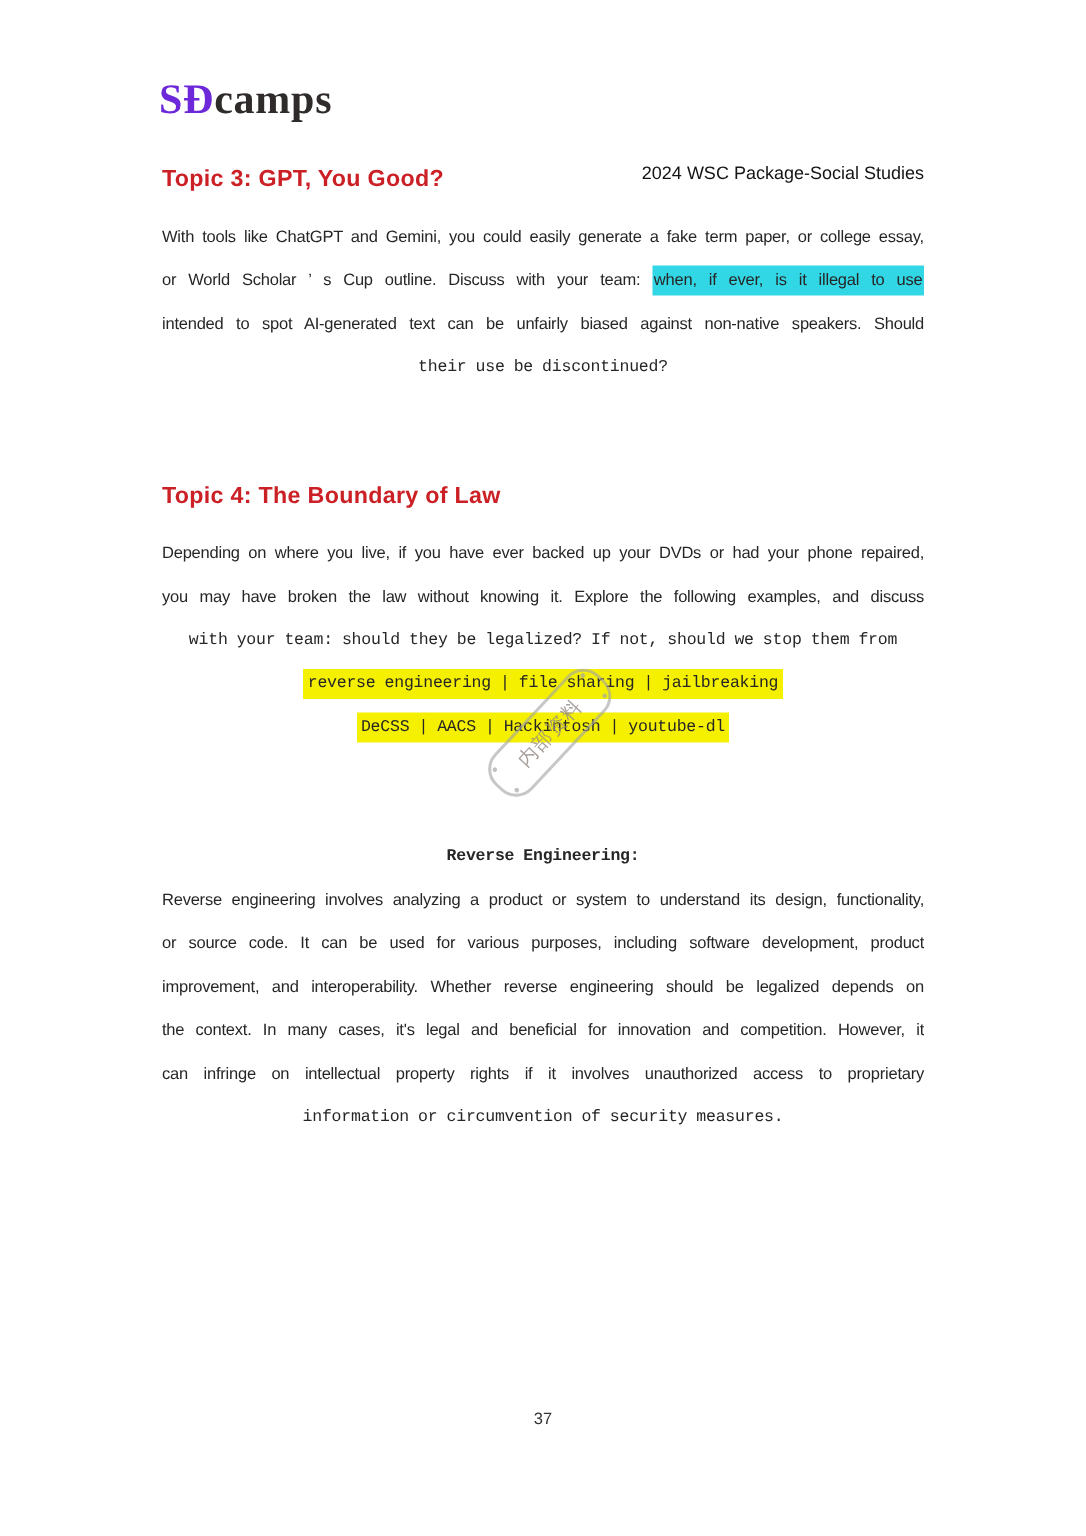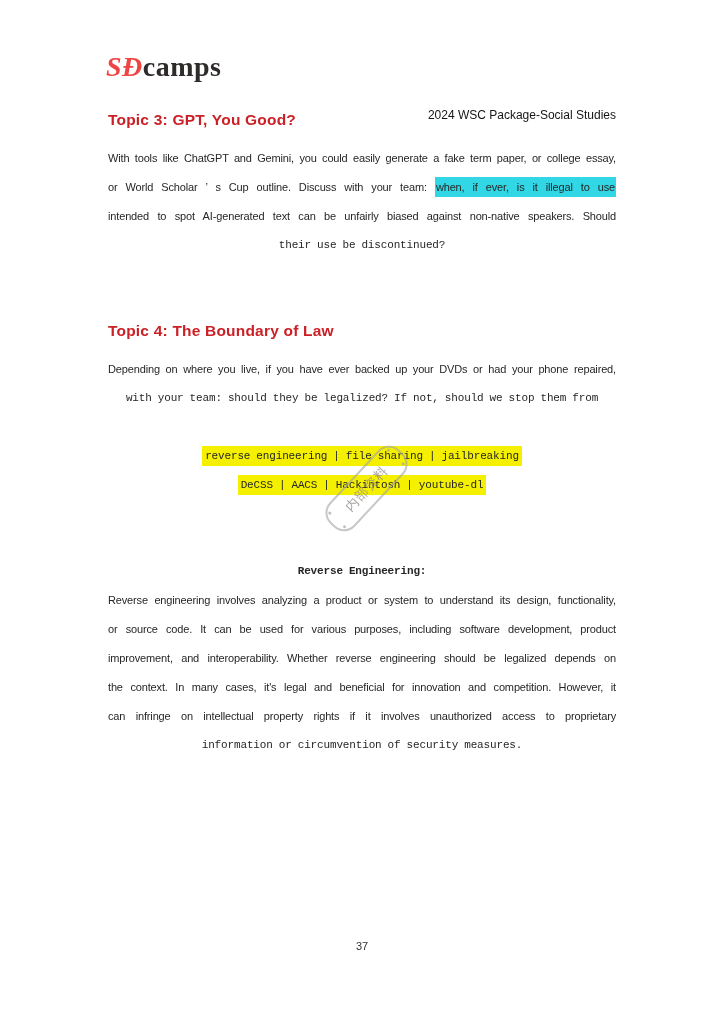--- a/index.html
+++ b/index.html
@@ -4,21 +4,21 @@
 <style>
   html,body{margin:0;padding:0;}
   body{width:724px;height:1024px;background:#ffffff;
        font-family:"Liberation Sans","DejaVu Sans",sans-serif;}
   .page{position:relative;width:724px;height:1024px;background:#ffffff;overflow:hidden;}
 
   
   .logo{position:absolute;left:106px;top:50px;
         font-family:"Liberation Serif","DejaVu Serif",serif;
         font-weight:700;font-size:28px;line-height:34px;letter-spacing:.5px;}
-  .logo-red{color:#ef4444;font-style:italic;}
+  .logo-red{color:#6d28d9;}
   .logo-dark{color:#2f2b2a;}
   .doc-title{position:absolute;right:108px;top:71px;font-size:12px;color:#151515;margin-top:37px;}
 
   
   .topic-heading{position:absolute;left:108px;margin:0;font-size:15.5px;font-weight:700;
                  color:#cb2026;letter-spacing:.2px;line-height:22px;}
   .t3{top:109px;}
   .t4{top:320px;}
 
   
@@ -66,20 +66,21 @@
     <div class="line jl"><span>With tools like ChatGPT and Gemini, you could easily generate a fake term paper, or college essay,</span></div>
     <div class="line jl"><span>or World Scholar ’ s Cup outline. Discuss with your team: </span><mark class="cyan">when, if ever, is it illegal to use</mark></div>
     <div class="line jl"><span>intended to spot AI-generated text can be unfairly biased against non-native speakers. Should</span></div>
     <div class="line ll"><span>their use be discontinued?</span></div>
   </div>
 
   <h2 class="topic-heading t4">Topic 4: The Boundary of Law</h2>
 
   <div class="para t4-para">
     <div class="line jl"><span>Depending on where you live, if you have ever backed up your DVDs or had your phone repaired,</span></div>
+    <div class="line jl"><span>you may have broken the law without knowing it. Explore the following examples, and discuss</span></div>
     <div class="line ll"><span>with your team: should they be legalized? If not, should we stop them from happening?</span></div>
   </div>
 
   <div class="hl-list">
     <div class="line ll"><mark class="yellow">reverse engineering | file sharing | jailbreaking</mark></div>
     <div class="line ll"><mark class="yellow">DeCSS | AACS | Hackintosh | youtube-dl</mark></div>
   </div>
 
   <div class="stamp">
     <span class="stamp-text">内部资料</span>

